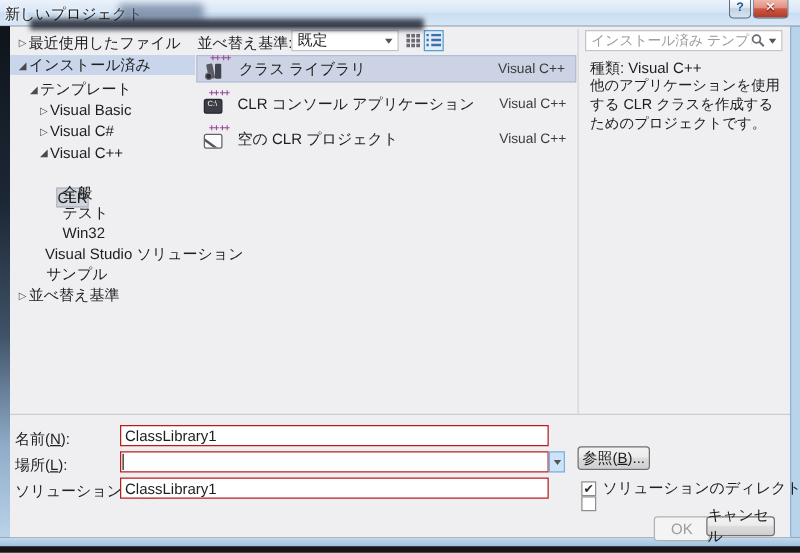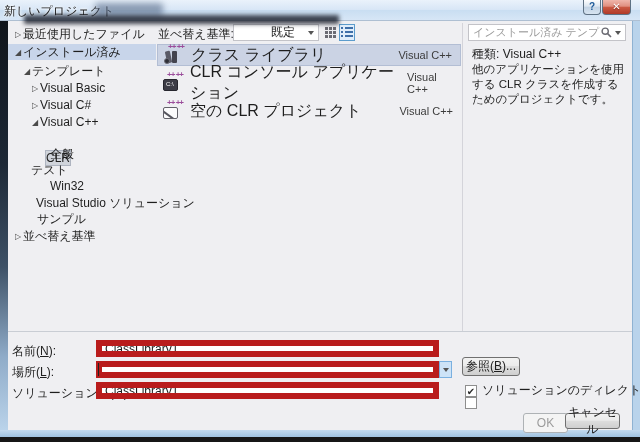--- a/index.html
+++ b/index.html
@@ -40,32 +40,32 @@
   .tree-row { position:absolute; left:8px; width:148px; height:16px; display:flex;
     align-items:center; white-space:nowrap; cursor:default; }
   .tree-row.sel-blue { background:#c8d5ea; }
   .tw { width:10px; font-size:8px; color:#4a4a4a; flex:0 0 10px; text-align:center; }
   .tl { font-size:12px; }
   .sel-gray { background:#d0d4db; border:1px solid #aeb4c0; padding:0 0; margin-left:-5px;margin-top:40px; }
   
   #sort-label { left:158px; top:26px; white-space:nowrap; }
   #sort-combo { left:233px; top:24px; width:86px; height:17px; background:#fff;
     border:1px solid #c3c3c8; display:flex; align-items:center; padding:0 4px; cursor:default; }
-  #sort-combo .val { flex:1; font-size:12px;margin-left:33px; }
+  #sort-combo .val { flex:1; font-size:12px; }
   .caret-down { width:0; height:0; border-left:3px solid transparent; border-right:3px solid transparent;
     border-top:4px solid #555; display:inline-block; }
   .view-btn { position:absolute; top:24px; width:16px; height:17px; display:flex;
     align-items:center; justify-content:center; cursor:default; }
   #view-small { left:322px; }
   #view-list { left:339px; border:1px solid #5c9ccc; background:#e0edfa; }
   
   .tpl-row { position:absolute; left:157px; width:304px; height:22px; display:flex;
     align-items:center; cursor:default; }
   .tpl-row.selected { background:#cbd3e4; border:1px solid #b3bed4; }
-  .tpl-name { margin-left:8px; font-size:16px; }
+  .tpl-name { margin-left:8px; font-size:12px; }
   .tpl-lang { margin-left:auto; margin-right:8px; font-size:11px; color:#3c3c3c; }
   .tpl-icon { position:relative; width:19px; height:18px; flex:0 0 19px; margin-left:6px; }
   .pp { position:absolute; top:-3px; right:-1px; color:#9b4d9b; font-size:8px; font-weight:bold;
     letter-spacing:-1px; line-height:8px; }
   .book { position:absolute; bottom:1px; width:5px; height:12px; background:#44444f; border-radius:1px; }
   .b1 { left:2px; background:#5a5a66; transform:rotate(-12deg); }
   .b2 { left:8px; }
   .gear-dot { position:absolute; left:0; bottom:0; width:6px; height:6px; border-radius:50%;
     background:#2e2e36; border:1px solid #6a6a74; }
   .console-win { position:absolute; left:0; bottom:1px; width:15px; height:12px; background:#3c3c46;
@@ -79,27 +79,27 @@
   
   #search-box { left:468px; top:24px; width:158px; height:17px; background:#fff;
     border:1px solid #c3c3c8; display:flex; align-items:center; padding:0 4px; overflow:hidden; }
   #search-text { flex:1; color:#9b9b9b; font-size:11px; white-space:nowrap; overflow:hidden; }
   #type-line { left:472px; top:46px; white-space:nowrap; }
   #type-line b { font-weight:normal; }
   #desc { left:472px; top:62px; width:156px; font-size:11.5px; line-height:15px; }
   
   .frm-label { position:absolute; left:12px; white-space:nowrap; font-size:12px; }
   .ul { text-decoration:underline; }
-  .frm-input { position:absolute; left:96px; width:343px; height:17px; border:6px solid #b91c1c;
+  .frm-input { position:absolute; left:96px; width:343px; height:17px; border:1px solid #b91c1c;
     background:#fff; font-family:inherit; font-size:12px; padding:0 3px; color:#1e1e1e; }
   #loc-drop { left:439px; top:361px; width:13px; height:17px; background:#cde3f7;
     border:1px solid #7ab0e0; display:flex; align-items:center; justify-content:center; cursor:default; }
   #caret-loc { position:absolute; left:98px; top:363px; width:1px; height:13px; background:#222; }
   .btn { position:absolute; border:1px solid #707070; border-radius:3px; font-size:12px;
-    text-align:center; background:linear-gradient(#f2f2f2,#ebebeb 45%,#dddddd 50%,#cfcfcf);
+    background:linear-gradient(#f2f2f2,#ebebeb 45%,#dddddd 50%,#cfcfcf);
     cursor:default; display:flex; align-items:center; justify-content:center; }
   #browse-btn { left:462px; top:357px; width:58px; height:19px; }
   #ok-btn { left:523px; top:413px; width:45px; height:20px; background:#f4f4f4;
     border-color:#aeb2b5; color:#9c9c9c; }
   #cancel-btn { left:565px; top:413px; width:55px; height:16px; }
   .chk-row { position:absolute; display:flex; align-items:center; white-space:nowrap; font-size:12px; }
   #chk1 { left:465px; top:382px; }
   #chk2 { left:465px; top:397px; }
   .chk-box { width:12px; height:12px; background:#fff; border:1px solid #8e8e8e; margin-right:5px;
     font-size:10px; line-height:11px; text-align:center; color:#2c2c2c; flex:0 0 12px; }
@@ -149,21 +149,21 @@
   <div class="tree-row" style="top:114px;padding-left:22px">
     <span class="tw">◢</span>
     <span class="tl">Visual C++</span>
   </div>
   <div class="tree-row" style="top:130px;padding-left:42px">
     <span class="tl sel-gray">CLR</span>
   </div>
   <div class="tree-row" style="top:146px;padding-left:42px">
     <span class="tl">全般</span>
   </div>
-  <div class="tree-row" style="top:162px;padding-left:23px">
+  <div class="tree-row" style="top:162px;padding-left:42px">
     <span class="tl">テスト</span>
   </div>
   <div class="tree-row" style="top:178px;padding-left:42px">
     <span class="tl">Win32</span>
   </div>
   <div class="tree-row" style="top:195px;padding-left:28px">
     <span class="tl">Visual Studio ソリューション</span>
   </div>
   <div class="tree-row" style="top:211px;padding-left:29px">
     <span class="tl">サンプル</span>

